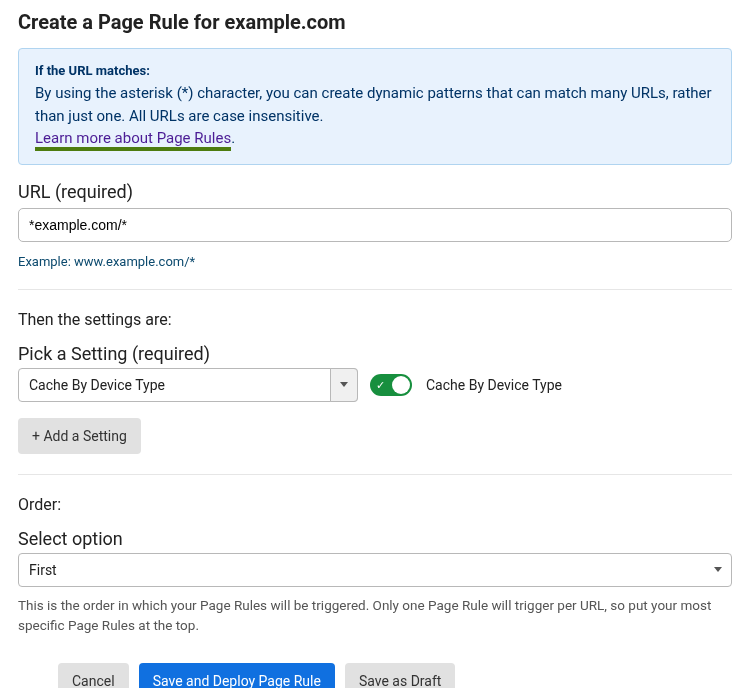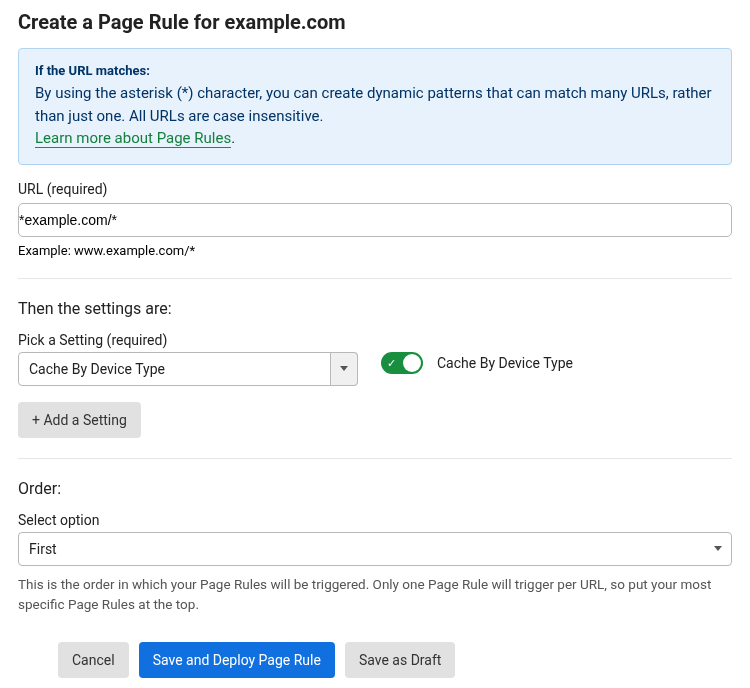--- a/index.html
+++ b/index.html
@@ -28,58 +28,58 @@
       font-weight: 700;
       font-size: 13px;
       margin-bottom: 4px;
     }
     .info-box-body {
       color: #003366;
       font-size: 15px;
       line-height: 1.5;
     }
     .info-box-link {
-      color: #15803d;
+      color: #4c1d95;
       text-decoration: underline;
       cursor: pointer;
-      border-bottom: 1px solid #4d7c0f;
+      border-bottom: 4px solid #4d7c0f;
       text-decoration: none;
     }
     .field-label {
-      font-size: 14px;
+      font-size: 18px;
       margin-bottom: 6px;
       display: block;
     }
     .text-input {
       width: 100%;
       border: 1px solid #b8b8b8;
       border-radius: 5px;
-      padding: 8px 0;
+      padding: 8px 10px;
       font-size: 14px;
       background: #fff;
     }
     .helper-text {
       font-size: 13px;
-      color: #000000;
-      margin-top: 6px;
+      color: #0c4a6e;
+      margin-top: 12px;
     }
     .divider {
       border: none;
       border-top: 1px solid #e6e6e6;
       margin: 20px 0;
     }
     .section-heading {
       font-size: 16px;
       font-weight: 400;
       margin-bottom: 14px;
     }
     .setting-row {
       display: flex;
-      align-items: flex-start;
-      gap: 23px;
+      align-items: center;
+      gap: 12px;
     }
     .select-wrap {
       position: relative;
       width: 340px;
     }
     .select-wrap-full {
       position: relative;
       width: 100%;
     }
     .select {

